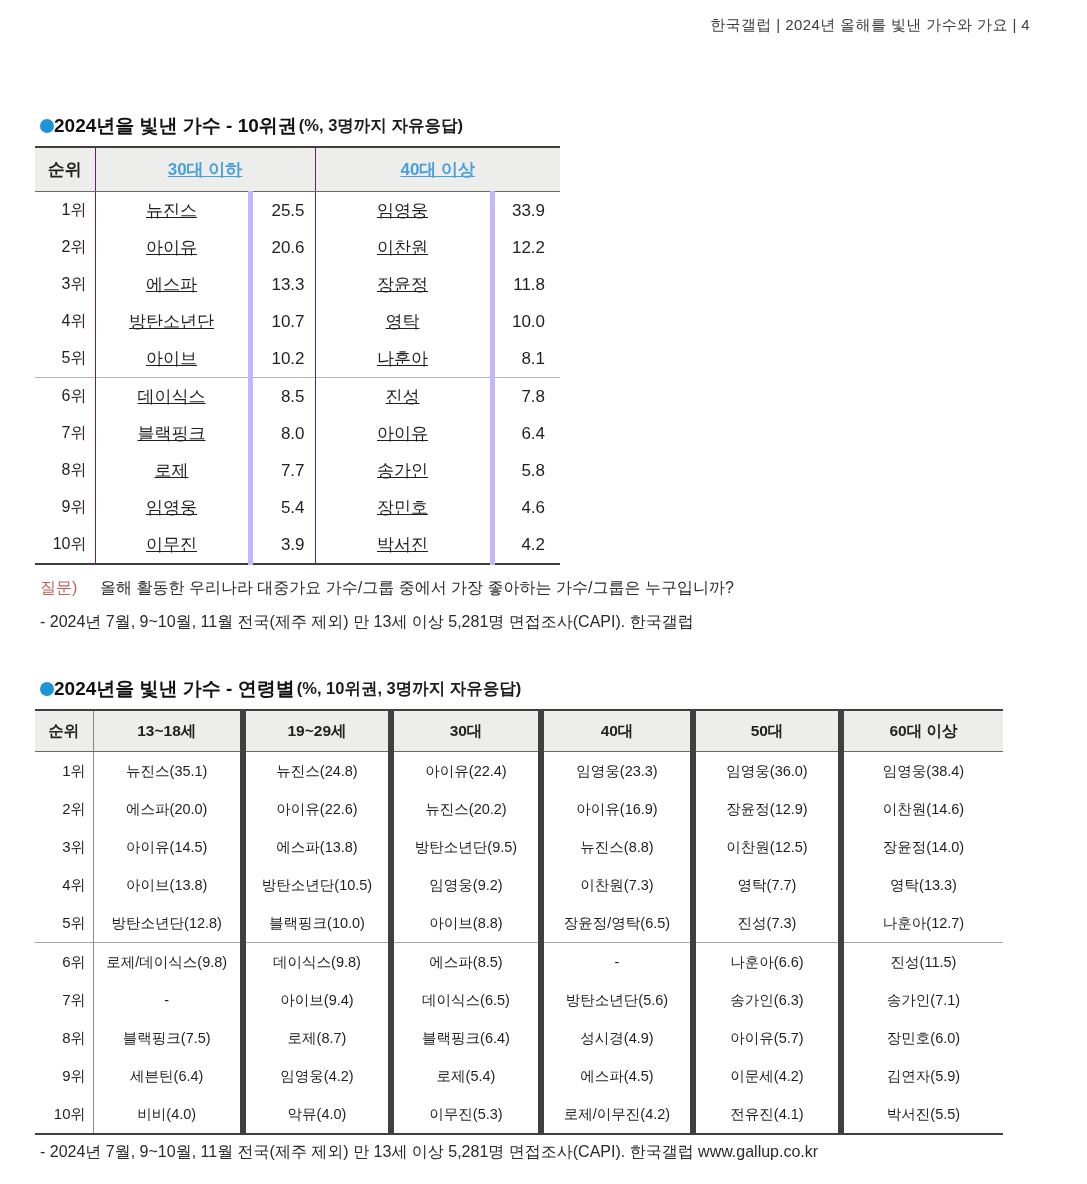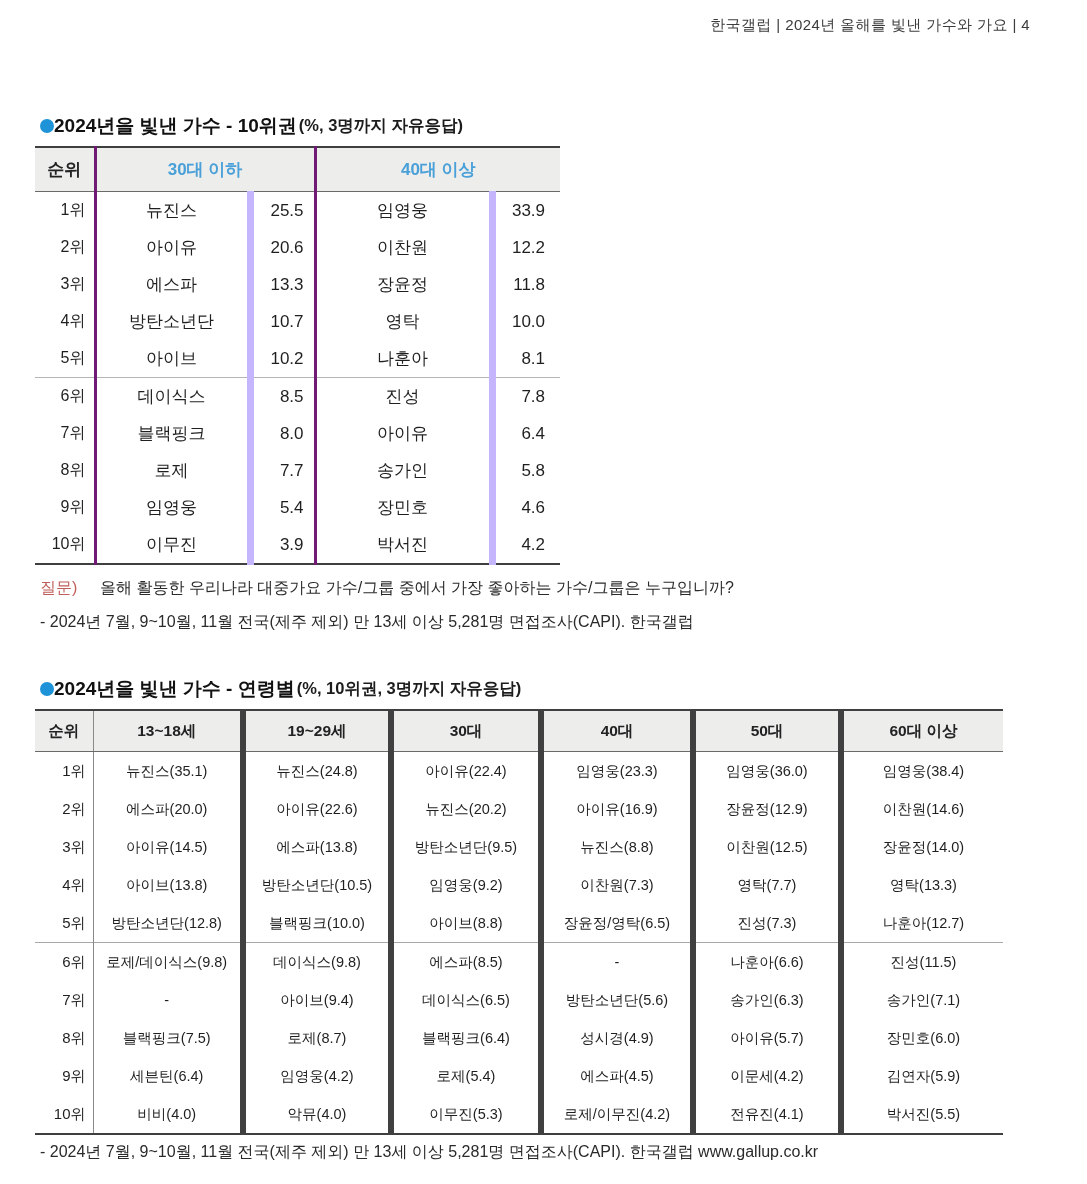--- a/index.html
+++ b/index.html
@@ -28,22 +28,22 @@
   
   .t1 {
     margin:7px 0 0 35px; width:525px;
     border-top:2px solid #3f3f3f; border-bottom:2px solid #3f3f3f;
   }
   .t1 th {
     background:#ededec; height:43px; font-size:17px; font-weight:bold;
     color:#222222; border-bottom:1px solid #6a6a6a; text-align:center;
   }
   .t1 th.hdr-group { color:#4aa0d8; }
-  .t1 th.b-major, .t1 td.b-major { border-left:3px solid #701a75; }
-  .t1 td.b-minor { border-left:7px solid #c4b5fd; }
+  .t1 th.b-major, .t1 td.b-major { border-left:1px solid #701a75;text-decoration:underline; }
+  .t1 td.b-minor { border-left:5px solid #c4b5fd; }
   .t1 td { height:37px; font-size:17px; text-align:center; color:#1f1f1f; }
   .t1 td.rank { font-size:16px; text-align:right; padding-right:8px; }
   .t1 td.val  { text-align:right; padding-right:10px; }
   .t1 td.val2 { text-align:right; padding-right:15px; }
   .t1 tr.sep td { border-top:1px solid #b5b5b5; }
 
   
   .question { margin:13px 0 0 40px; font-size:16px; color:#2a2a2a; }
   .q-row { display:flex; align-items:center; }
   .q-label { color:#c0605a; width:60px; flex:none; }

